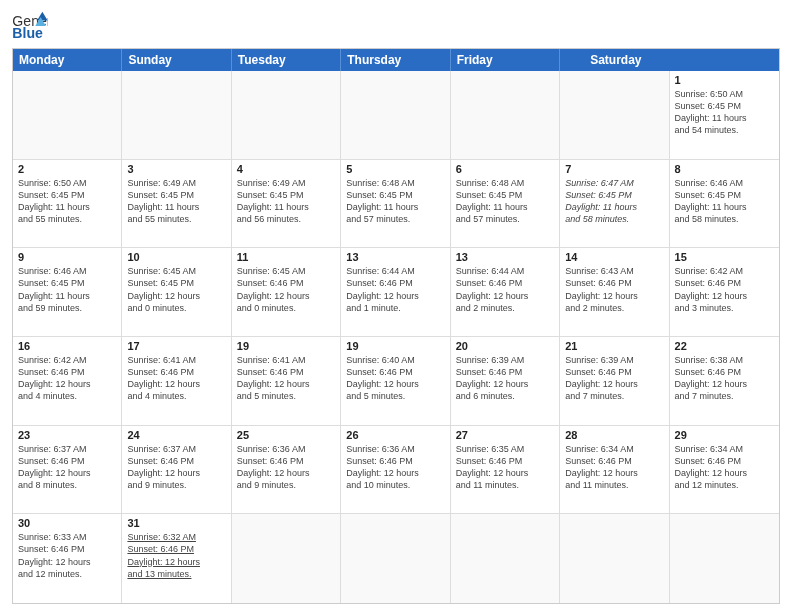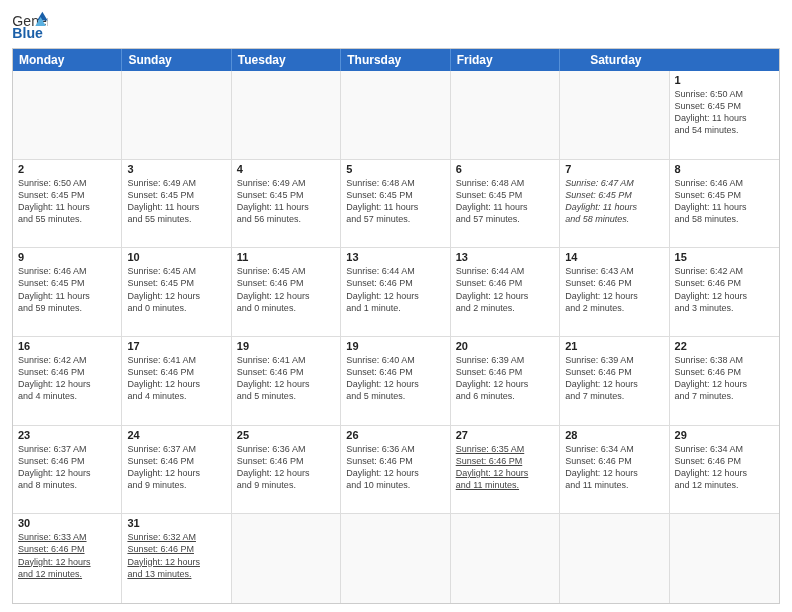--- a/index.html
+++ b/index.html
@@ -319,21 +319,21 @@
           </div>
           <div class="day-cell">
             <div class="day-num">26</div>
             <div class="day-info" style="white-space: pre-line;">Sunrise: 6:36 AM
 Sunset: 6:46 PM
 Daylight: 12 hours
 and 10 minutes.</div>
           </div>
           <div class="day-cell">
             <div class="day-num">27</div>
-            <div class="day-info" style="white-space: pre-line; text-decoration: underline;">Sunrise: 6:35 AM
+            <div class="day-info" style="white-space: pre-line;">Sunrise: 6:35 AM
 Sunset: 6:46 PM
 Daylight: 12 hours
 and 11 minutes.</div>
           </div>
           <div class="day-cell">
             <div class="day-num">28</div>
             <div class="day-info" style="white-space: pre-line;">Sunrise: 6:34 AM
 Sunset: 6:46 PM
 Daylight: 12 hours
 and 11 minutes.</div>
@@ -342,21 +342,21 @@
             <div class="day-num">29</div>
             <div class="day-info" style="white-space: pre-line;">Sunrise: 6:34 AM
 Sunset: 6:46 PM
 Daylight: 12 hours
 and 12 minutes.</div>
           </div>
         </div>
         <div class="week-row">
           <div class="day-cell">
             <div class="day-num">30</div>
-            <div class="day-info" style="white-space: pre-line; text-decoration: underline;">Sunrise: 6:33 AM
+            <div class="day-info" style="white-space: pre-line;">Sunrise: 6:33 AM
 Sunset: 6:46 PM
 Daylight: 12 hours
 and 12 minutes.</div>
           </div>
           <div class="day-cell">
             <div class="day-num">31</div>
             <div class="day-info" style="white-space: pre-line; text-decoration: underline;">Sunrise: 6:32 AM
 Sunset: 6:46 PM
 Daylight: 12 hours
 and 13 minutes.</div>

